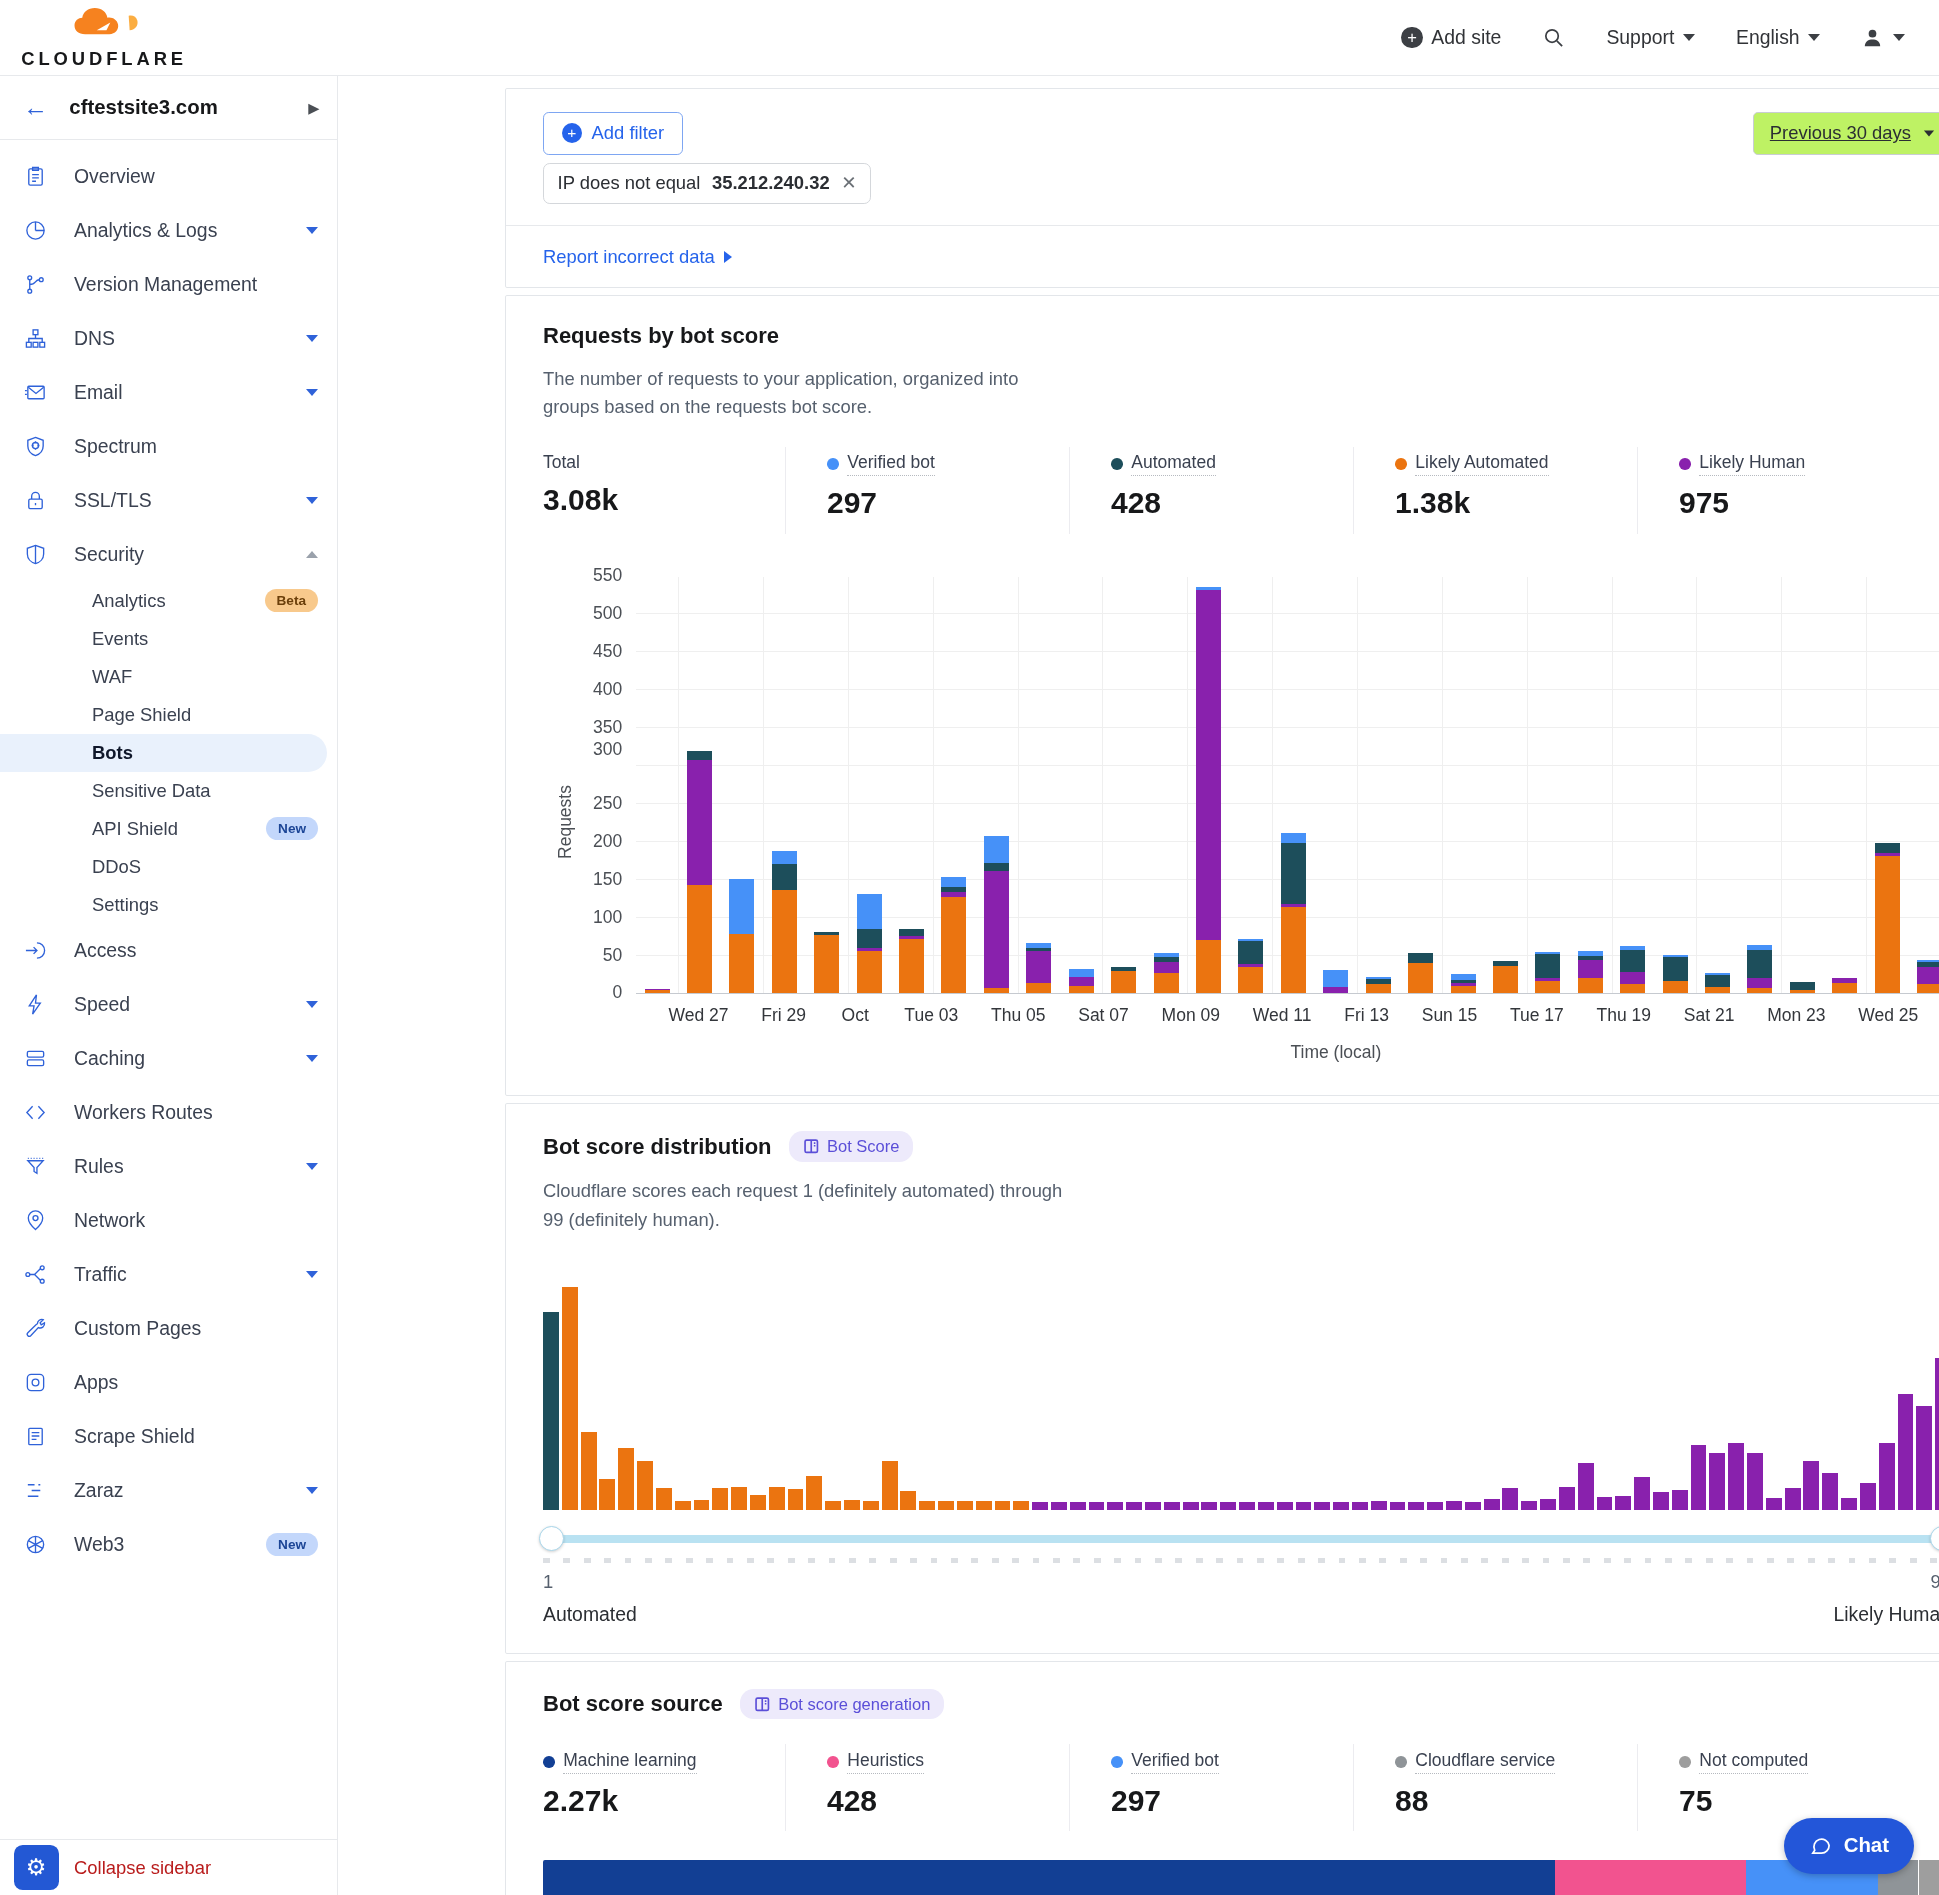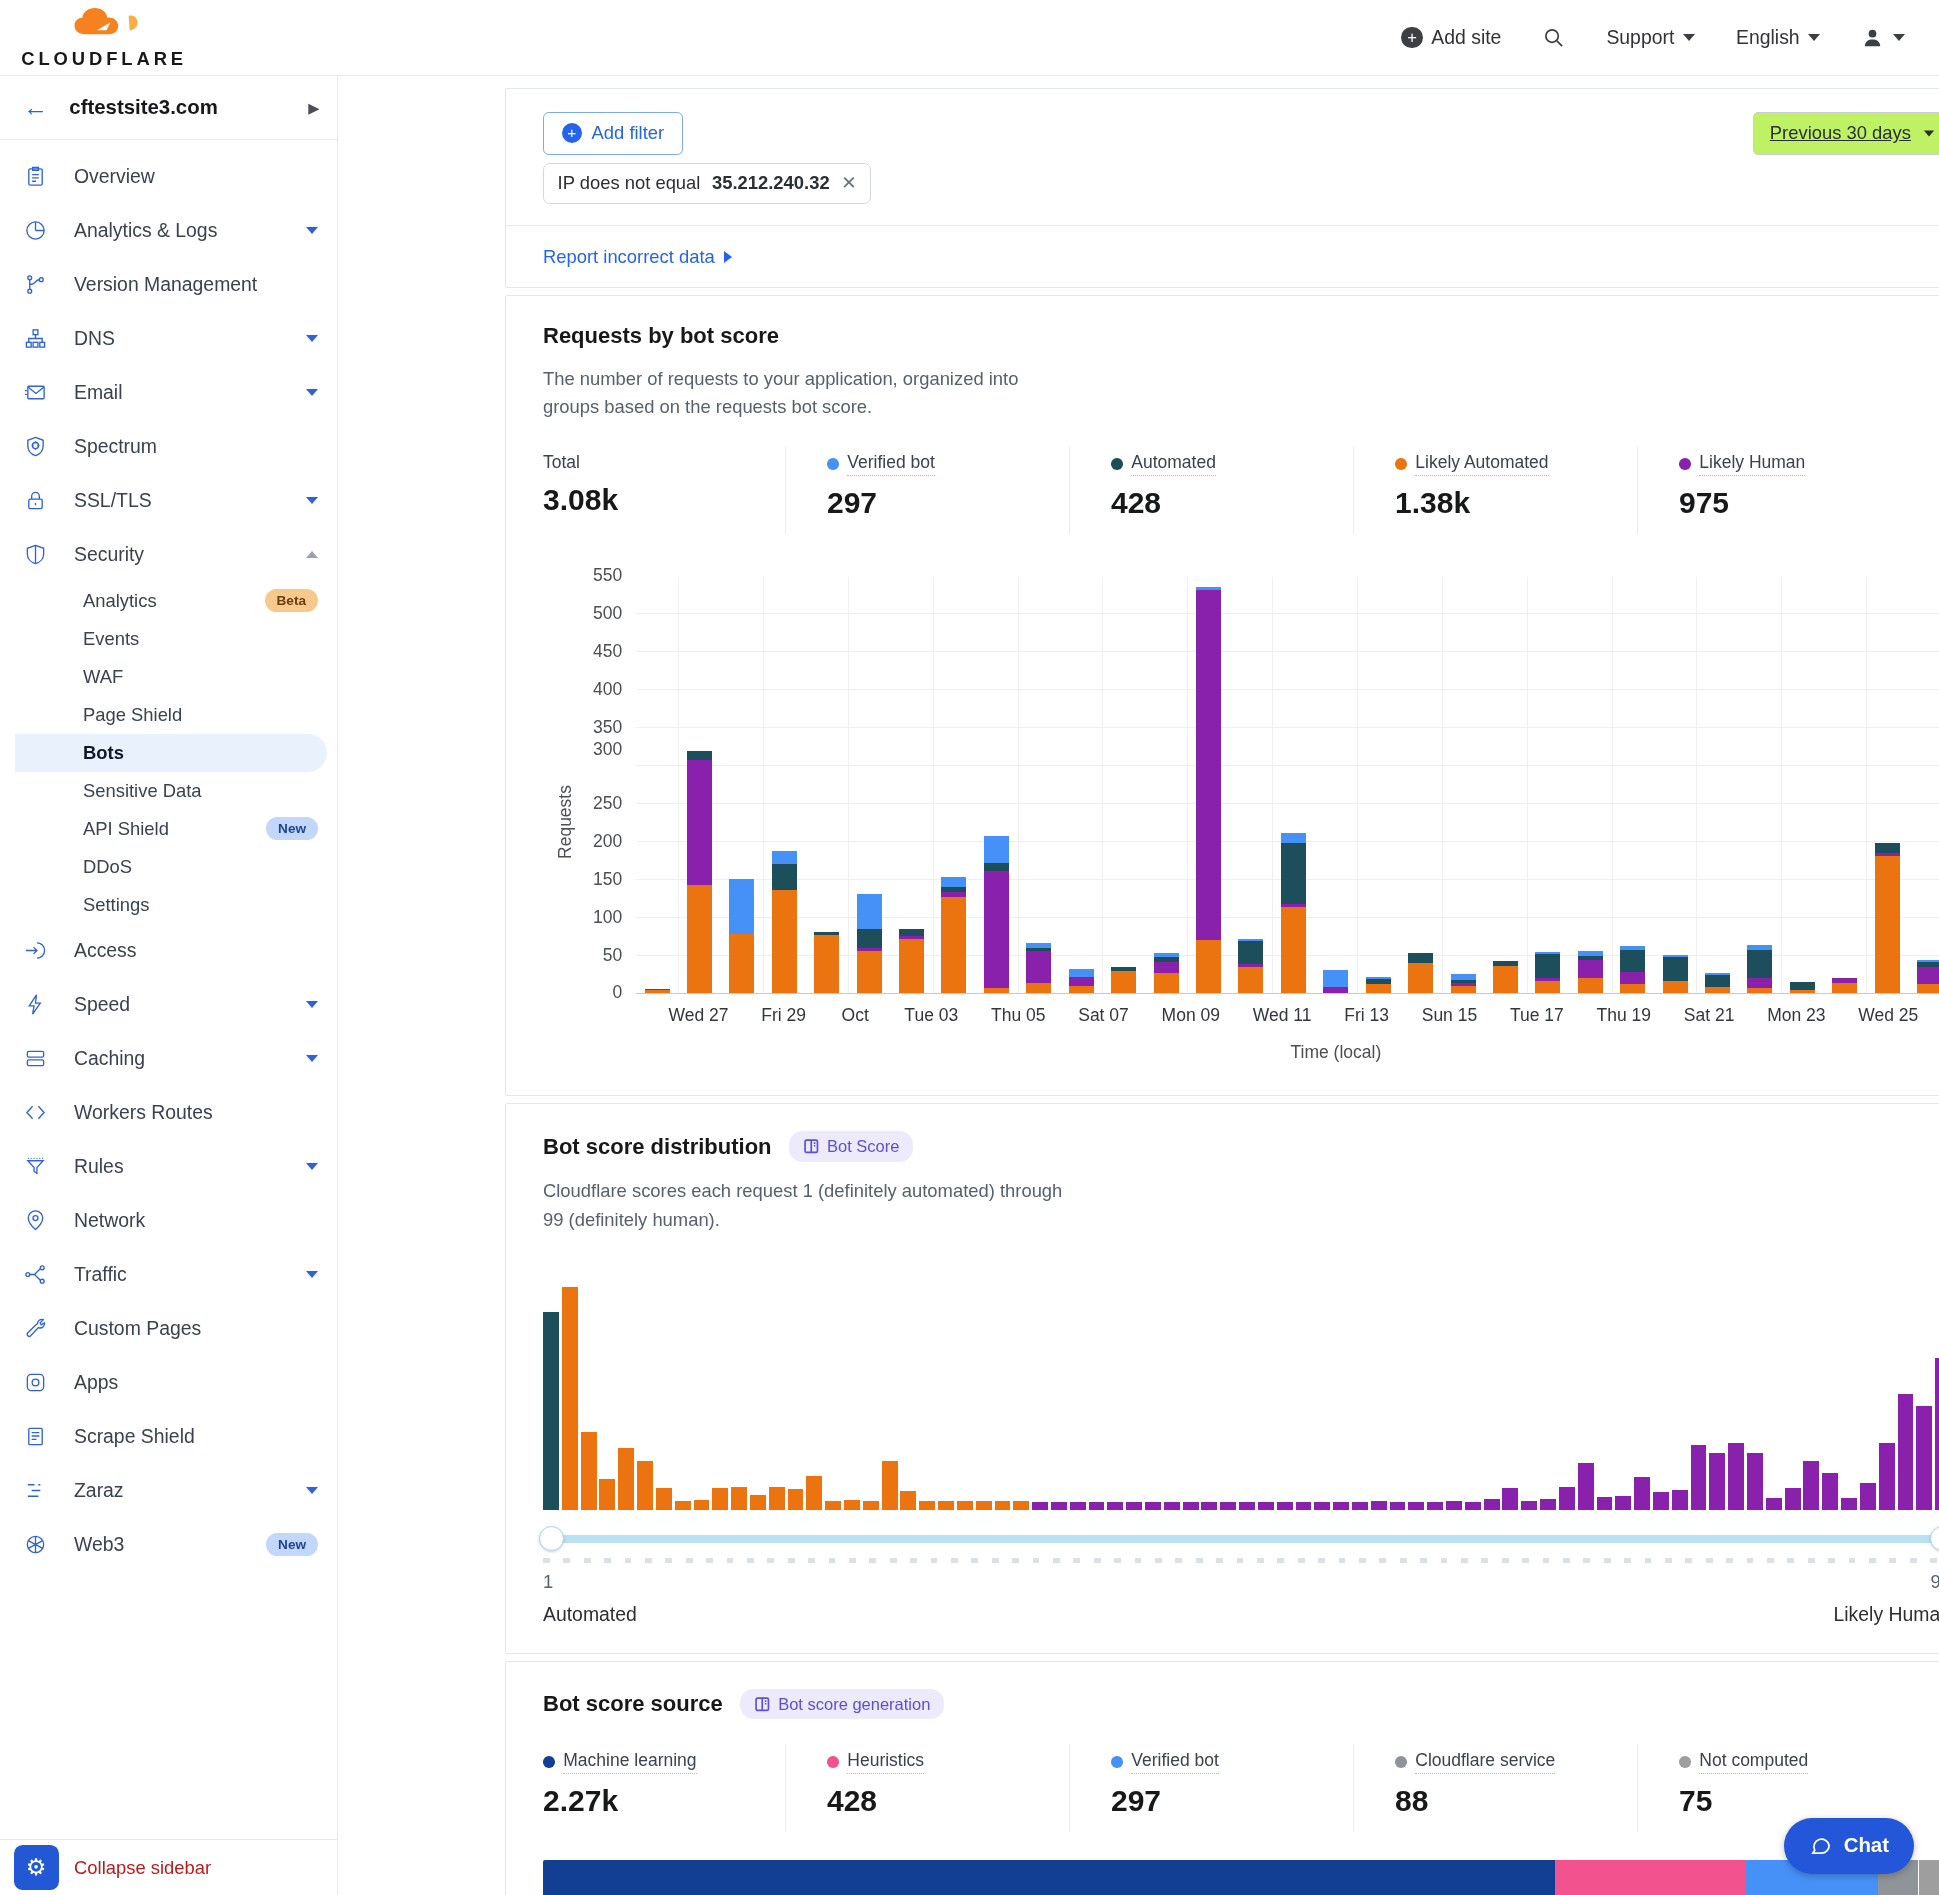--- a/index.html
+++ b/index.html
@@ -16,21 +16,21 @@
 
   
   .layout { display:flex; height:1819px; }
   .sidebar { width:338px; border-right:1px solid #e7e9ec; display:flex; flex-direction:column; background:#fff; flex-shrink:0; }
   .site-row { height:64px; display:flex; align-items:center; padding:0 17.5px 0 23px; border-bottom:1px solid #e7e9ec; }
   .back-arrow { color:#2f62d9; font-size:25px; margin-right:21.3px; cursor:pointer; }
   .site-name { font-size:20.4px; font-weight:bold; color:#17181a; flex:1; }
   .site-caret { color:#4b4f55; font-size:14.6px; }
   .sb-list { flex:1; padding-top:9.7px; }
   .sb-item { height:54px; display:flex; align-items:center; padding:0 19.4px 0 23px; font-size:19.4px; color:#3a4150; cursor:pointer; position:relative; }
-  .sb-item.sub { height:38px; padding-left:68px; font-size:18.4px;margin-left:15px; }
+  .sb-item.sub { height:38px; padding-left:92px; font-size:18.4px; }
   .sb-item.active { background:#e9f1fc; border-radius:0 21.3px 21.3px 0; margin-right:9.7px; font-weight:bold; color:#0f172a; }
   .sb-icon { width:25px; height:25px; margin-right:26px; display:flex; align-items:center; justify-content:center; color:#2f62d9; flex-shrink:0; }
   .sb-icon svg { width:23px; height:23px; stroke:#2f62d9; fill:none; stroke-width:1.4; }
   .sb-label { flex:1; }
   .chev { width:0; height:0; border-left:6.8px solid transparent; border-right:6.8px solid transparent; }
   .chev.down { border-top:7.8px solid #2f62d9; }
   .chev.up { border-bottom:7.8px solid #9aa1ab; }
   .badge { font-size:13.6px; font-weight:bold; padding:3.9px 11.6px; border-radius:11.6px; margin-left:11.6px; }
   .badge.beta { background:#f8c98c; color:#6b3f0a; }
   .badge.new { background:#c3d7fb; color:#1c4596; }

